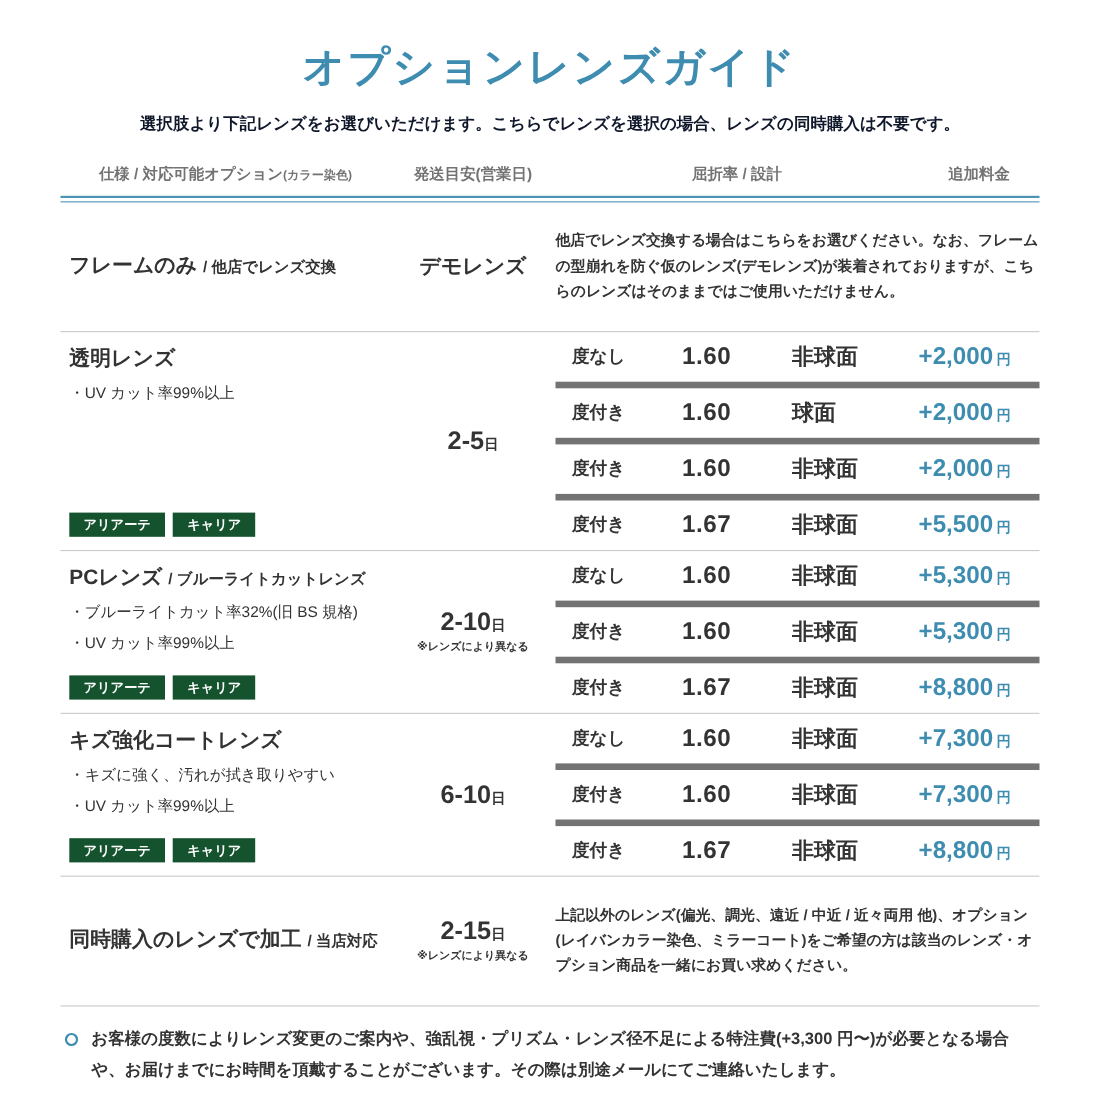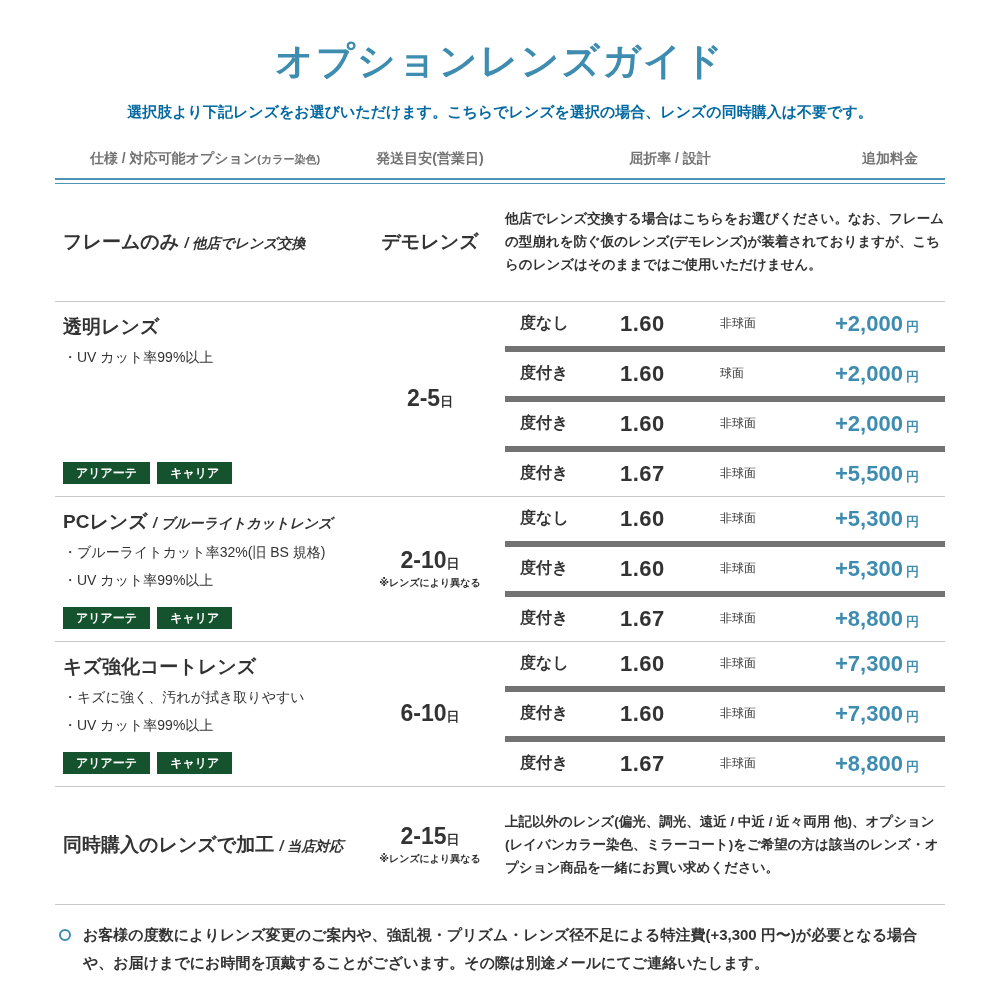--- a/index.html
+++ b/index.html
@@ -16,21 +16,21 @@
     text-align: center;
     color: #3E8CB0;
     font-size: 38px;
     font-weight: bold;
     letter-spacing: 2px;
   }
   .subtitle {
     text-align: center;
     font-size: 15px;
     font-weight: bold;
-    color: #0369a1;
+    color: #0f172a;
     margin-bottom: 28px;
   }
 
   
   .thead {
     display: grid;
     grid-template-columns: 300px 150px 1fr;
     color: #737373;
     font-weight: bold;
     font-size: 14px;
@@ -54,21 +54,21 @@
   .row {
     display: grid;
     grid-template-columns: 300px 150px 1fr;
     border-bottom: 1px solid #C9C9C9;
   }
   .row-simple { align-items: center; padding: 12px 0; }
 
   .spec-cell { padding: 14px 0 12px 8px; display: flex; flex-direction: column; }
   .row-simple .spec-cell { padding: 0 0 0 8px; }
   .lens-name { font-size: 19px; font-weight: bold; color: #333; line-height: 1.2; }
-  .lens-name .suffix { font-size: 14px; font-style: italic; }
+  .lens-name .suffix { font-size: 14px; }
   .spec-bullet { font-size: 14px; color: #333; margin-top: 9px; line-height: 1.4; }
   .spec-bullet:first-of-type { margin-top: 10px; }
   .tags { display: flex; gap: 7px; margin-top: auto; padding-top: 16px; }
   .tag {
     background: #14532d; color: #fff;
     font-size: 12px; font-weight: bold;
     padding: 5px 13px; line-height: 1;
   }
 
   .ship-cell {
@@ -91,21 +91,21 @@
   .opt {
     display: grid;
     grid-template-columns: 100px 100px 115px 1fr;
     align-items: center;
     padding: 9px 0 9px 15px;
     border-bottom: 6px solid #737373;
   }
   .opt:last-child { border-bottom: none; }
   .opt-type   { font-size: 16px; font-weight: bold; }
   .opt-index  { font-size: 22px; font-weight: bold; letter-spacing: 0.5px; }
-  .opt-design { font-size: 12px; font-weight: normal; }
+  .opt-design { font-size: 20px; font-weight: bold; }
   .opt-price  { font-size: 22px; font-weight: bold; color: #3E8CB0; white-space: nowrap; }
   .opt-price .yen { font-size: 13px; margin-left: 3px; }
 
   
   .banner {
     margin-top: 30px;
     background: #5B93AA;
     color: #ffffff;
     font-size: 16px;
     font-weight: bold;

